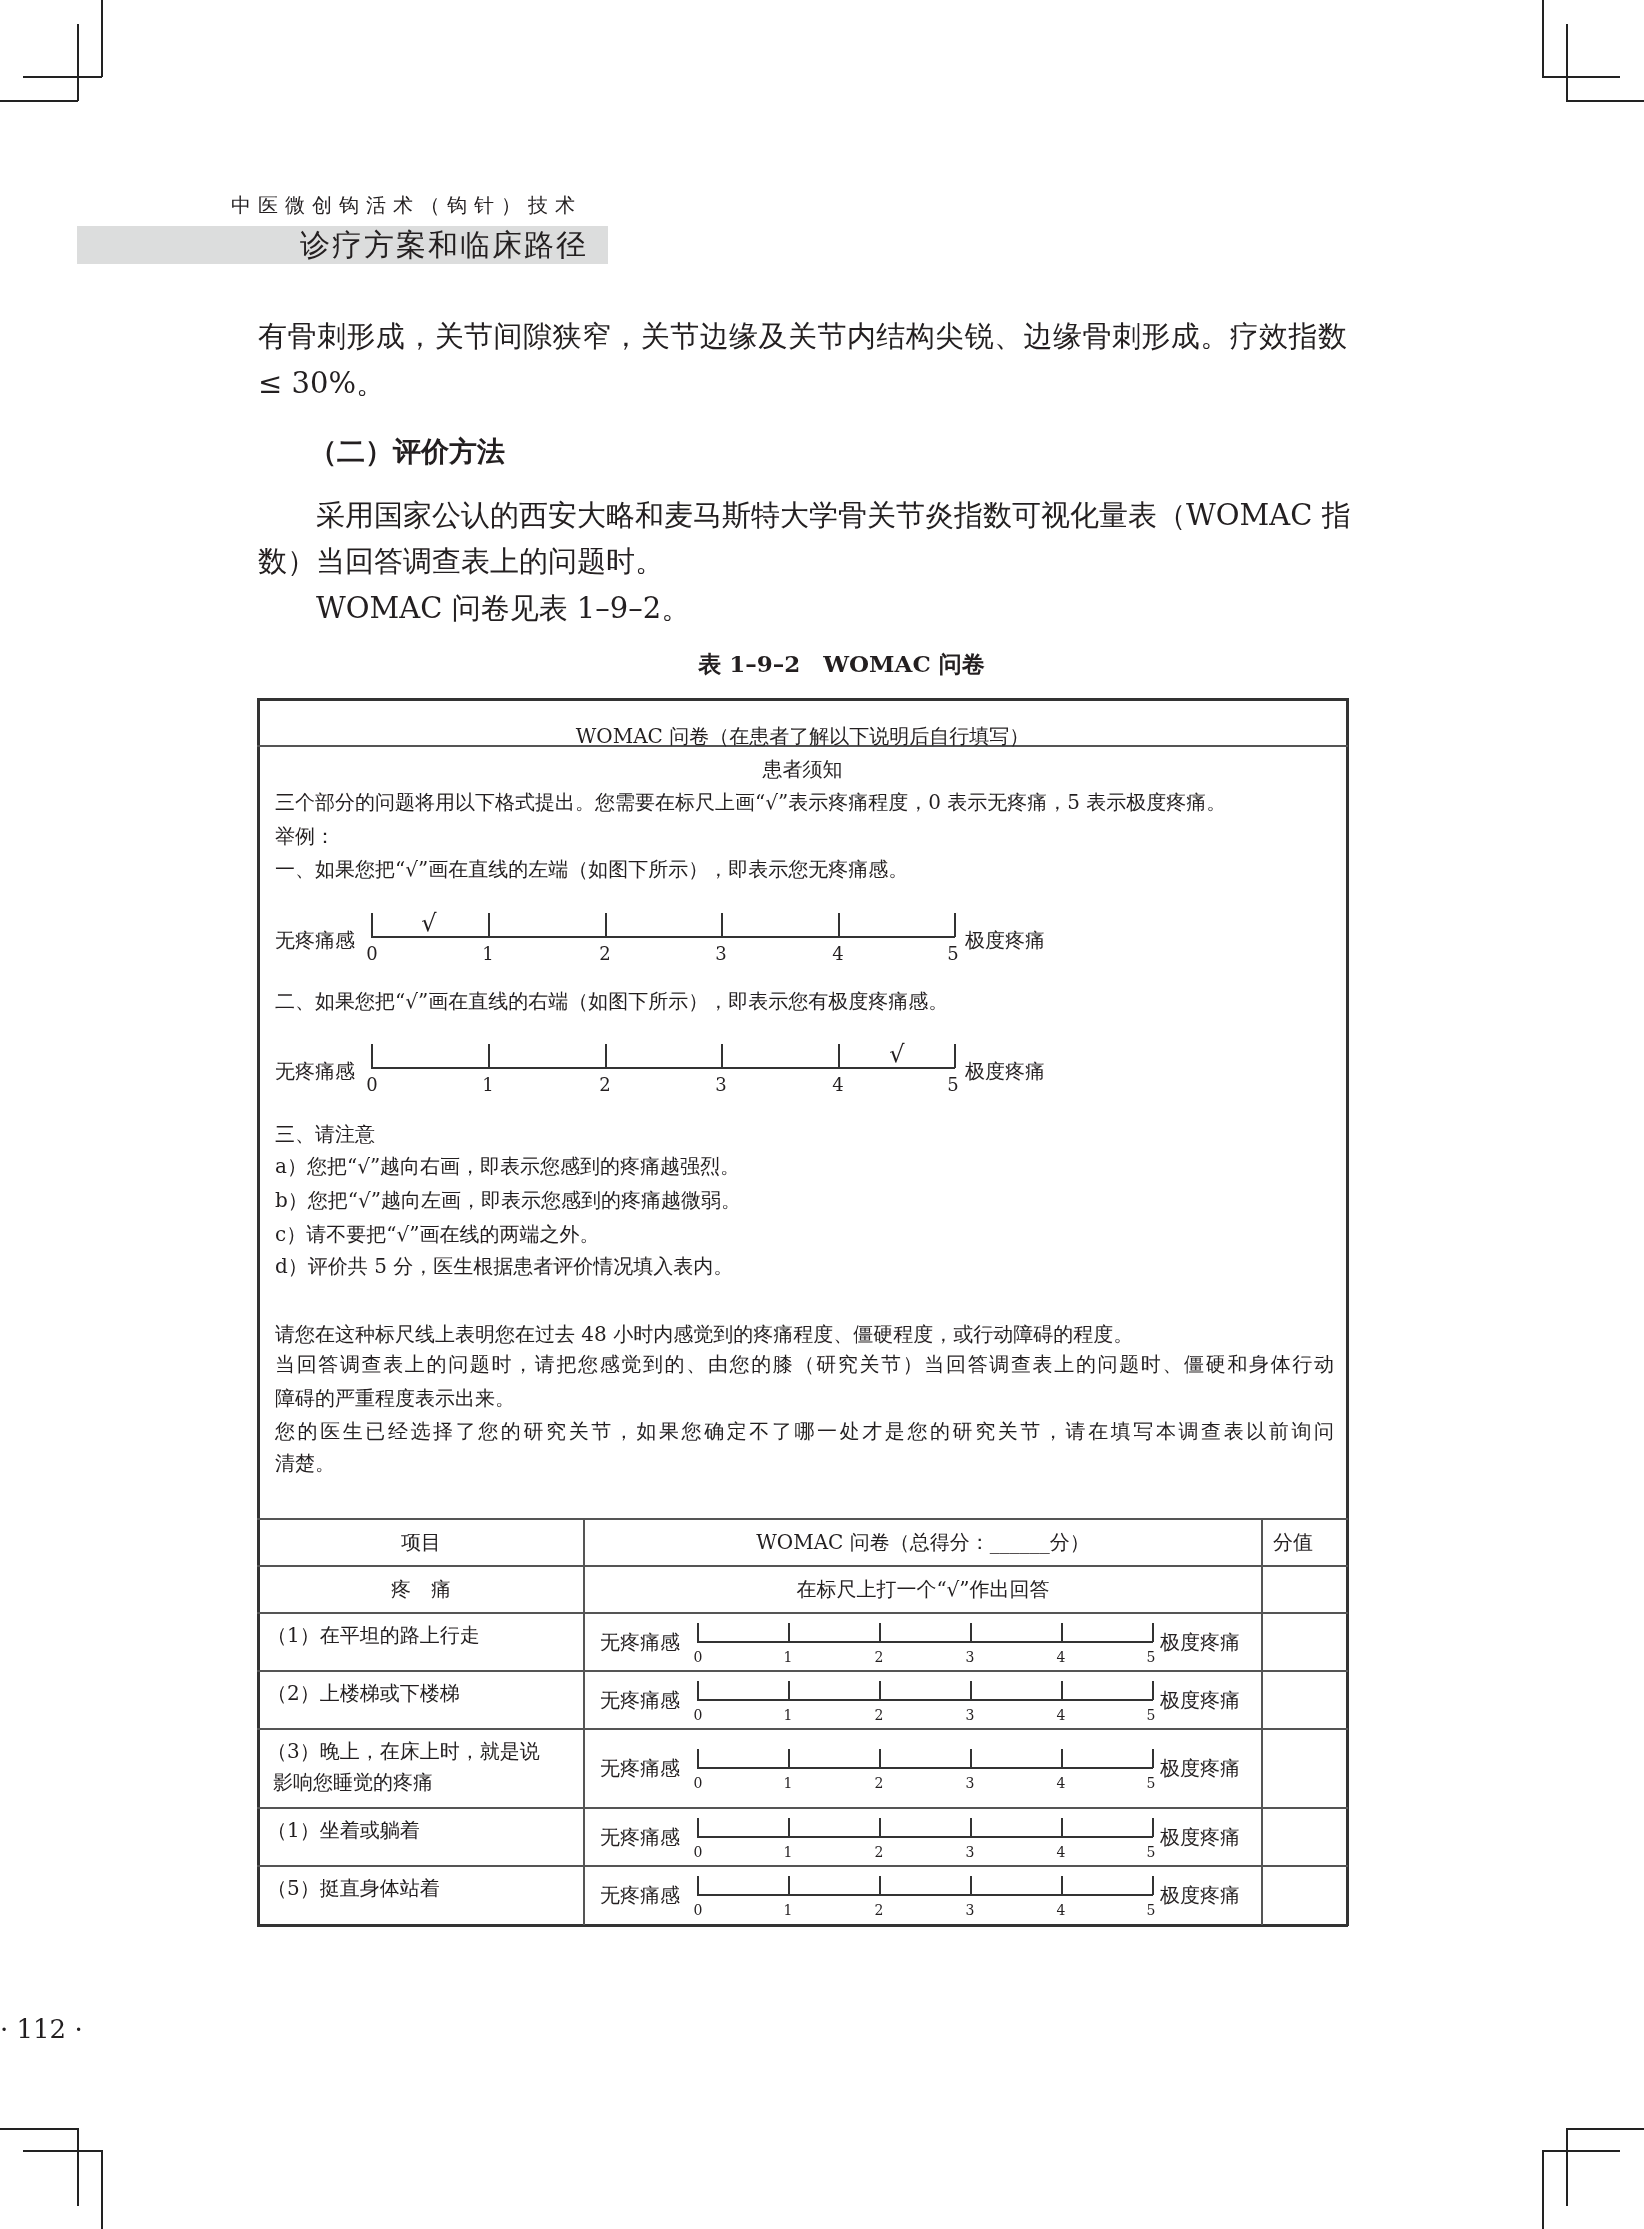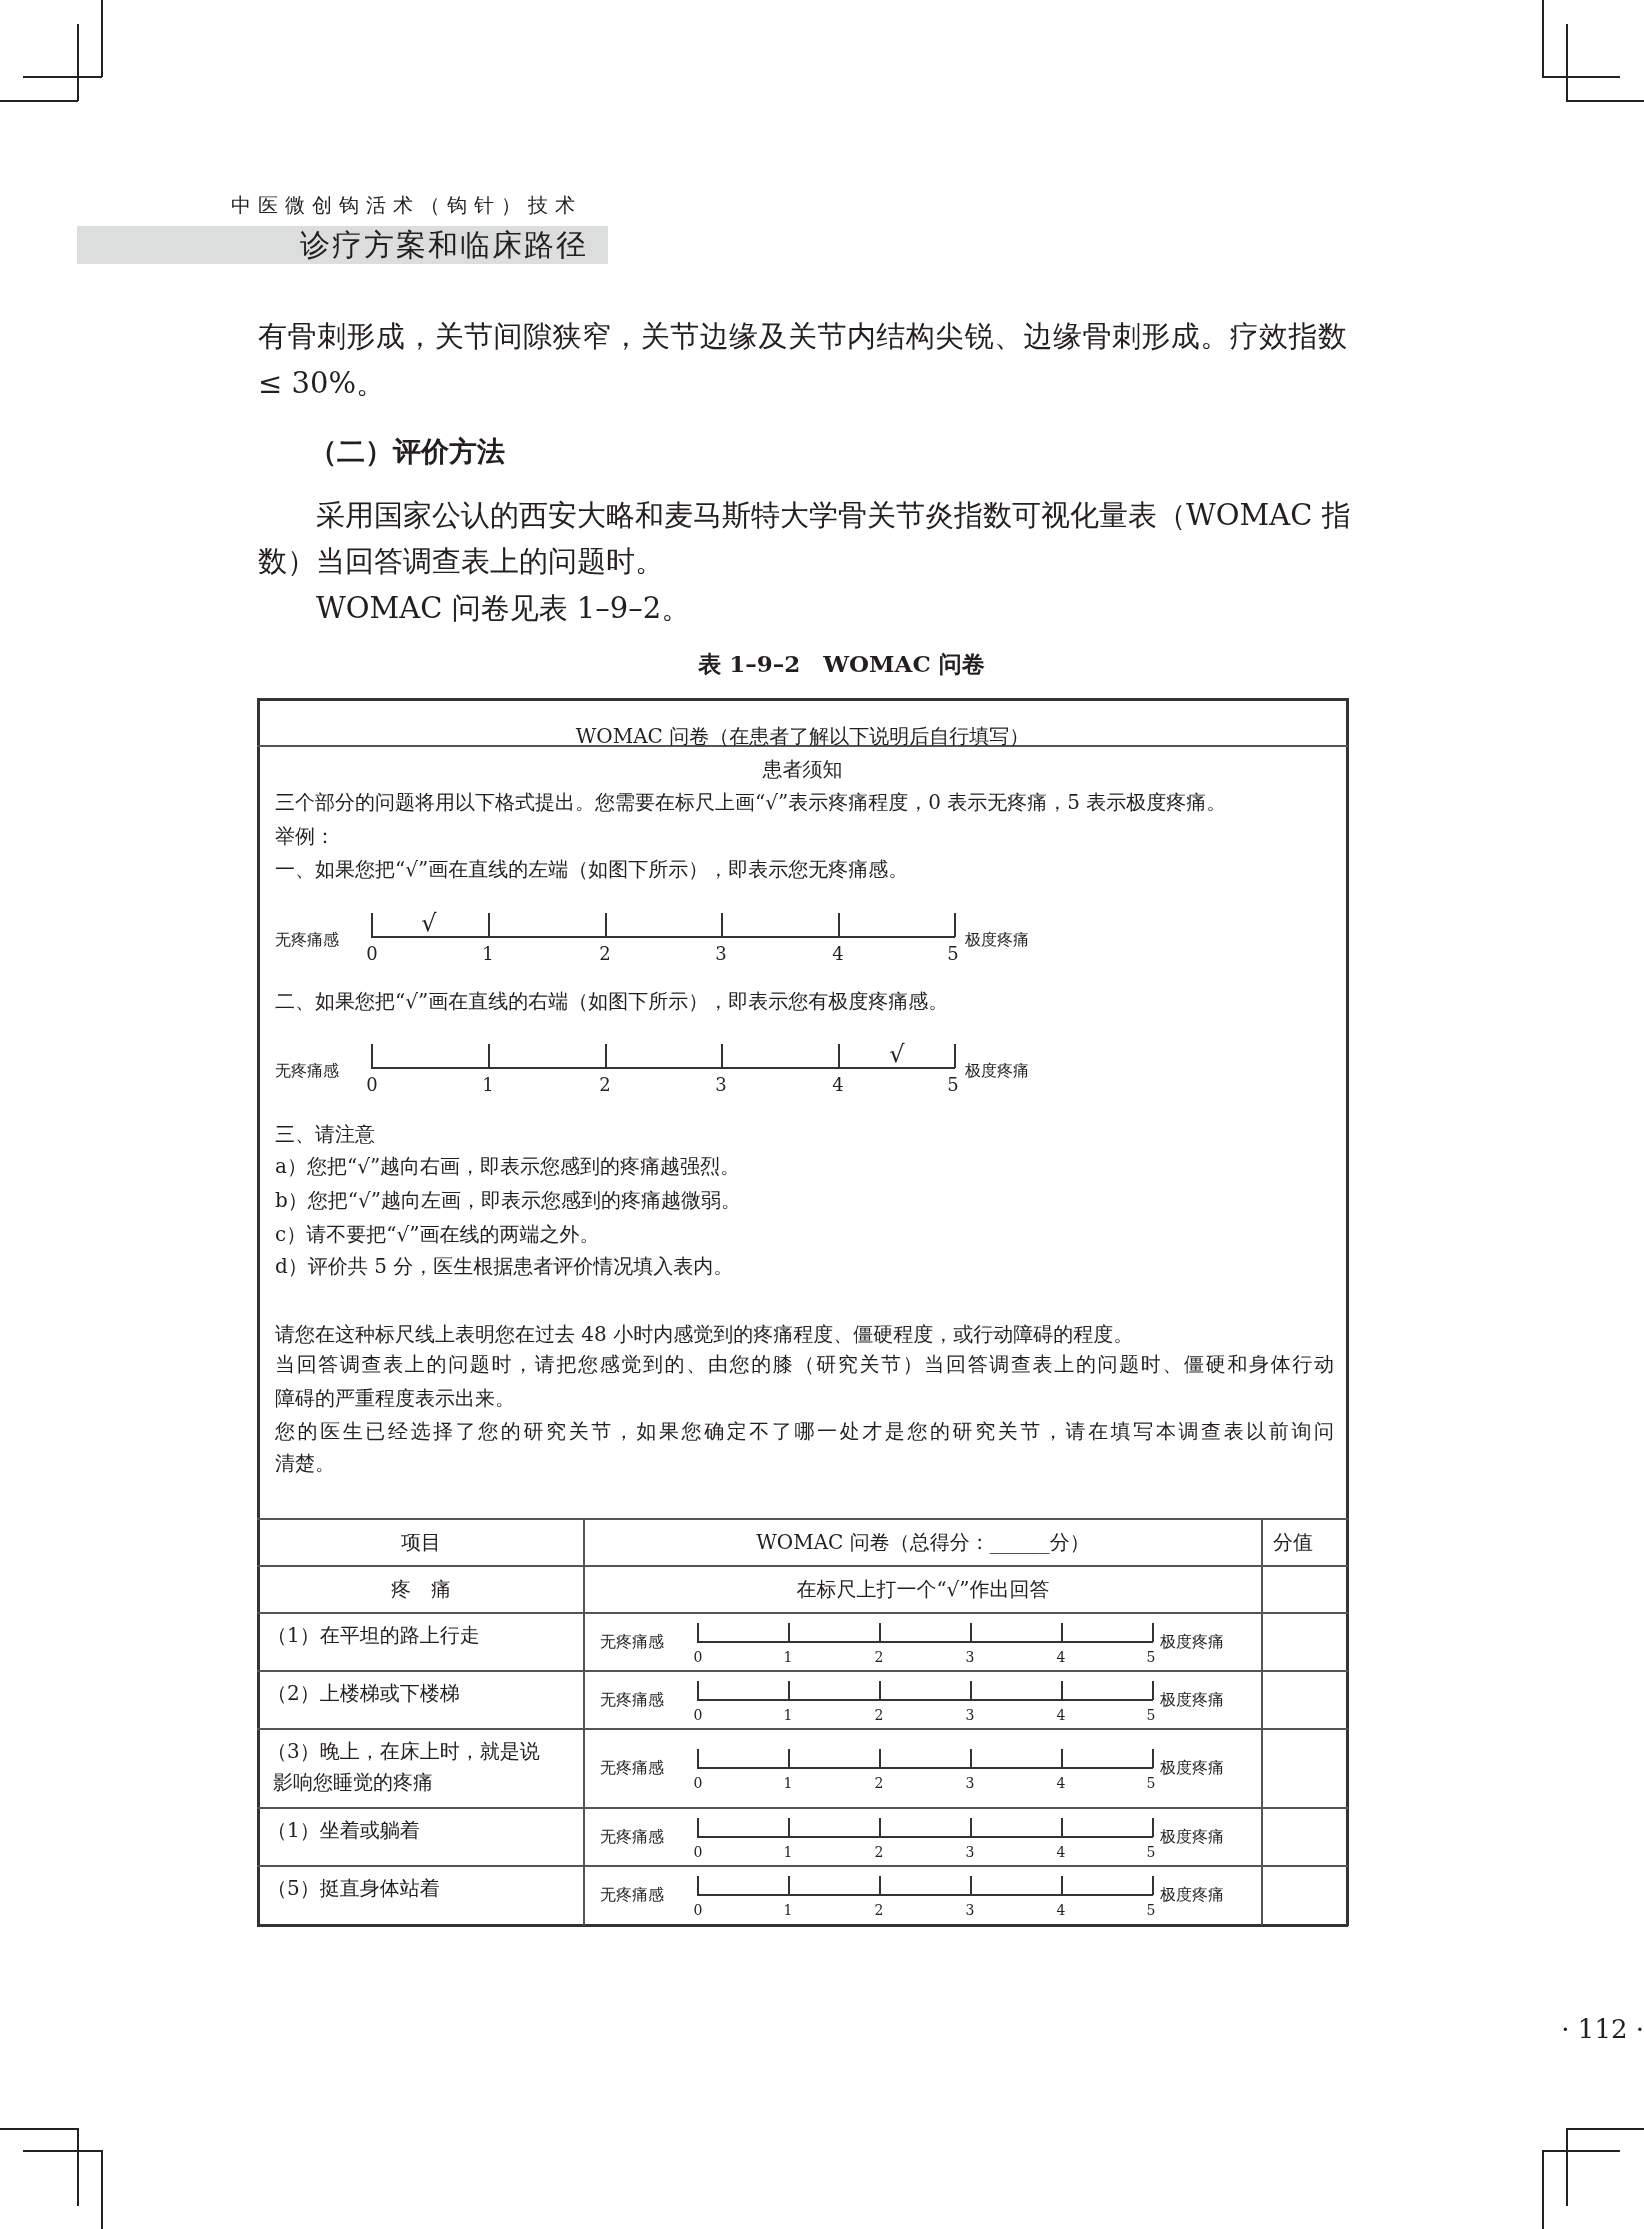--- a/index.html
+++ b/index.html
@@ -17,22 +17,22 @@
   .caption { position:absolute; left:594px; top:649px; width:495px; text-align:center; font-size:23px; font-weight:bold; font-family:"DejaVu Serif",serif; }
   .tline { position:absolute; background:#333; }
   .tline.light { background:#555; }
   .cell-text { position:absolute; font-size:20px; line-height:28px; white-space:nowrap; }
   .center { text-align:center; }
   .ruler { position:absolute; }
   .ruler .base { position:absolute; left:0; right:0; height:1.5px; background:#333; }
   .ruler .tick { position:absolute; width:1.5px; background:#333; }
   .ruler .num { position:absolute; font-size:18px; transform:translateX(-50%); line-height:18px; }
   .ruler .check { position:absolute; font-size:24px; line-height:24px; transform:translateX(-50%); }
-  .ruler-label { position:absolute; font-size:16px; line-height:24px; white-space:nowrap;font-family:Liberation Serif, serif; }
-  .pnum { position:absolute; left:0; width:1644px; top:2014px; text-align:right; font-size:26px; }
+  .ruler-label { position:absolute; font-size:20px; line-height:24px; white-space:nowrap;font-family:Liberation Serif, serif; }
+  .pnum { position:absolute; left:0; width:1644px; top:2014px; text-align:left; font-size:26px; }
   .tnum { font-size:14px !important; }
 </style>
 </head>
 <body>
 
 <div class="crop" style="left:101px;top:0;width:1.5px;height:77px;"></div>
 <div class="crop" style="left:23px;top:76px;width:79px;height:1.5px;"></div>
 <div class="crop" style="left:77px;top:24px;width:1.5px;height:77px;"></div>
 <div class="crop" style="left:0;top:100px;width:78px;height:1.5px;"></div>
 

